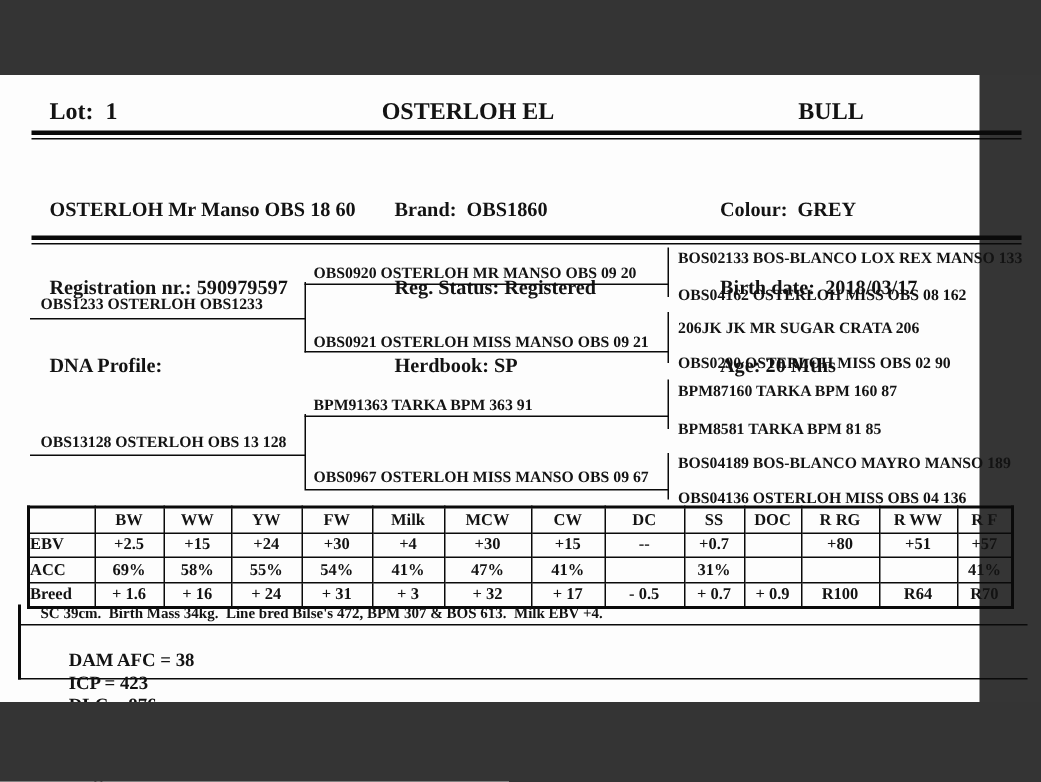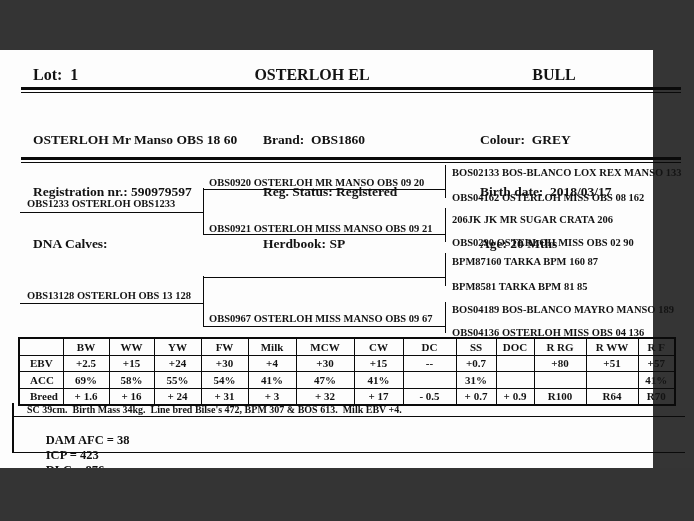--- a/index.html
+++ b/index.html
@@ -36,21 +36,21 @@
   .hline{position:absolute;height:1.4px;background:#0a0a0a;}
   .vline{position:absolute;width:1.4px;background:#0a0a0a;}
 
   
   #ebv{position:absolute;left:18px;top:287px;width:656px;border-collapse:collapse;table-layout:fixed;}
   #ebv th,#ebv td{
     border:1px solid #0a0a0a;font-size:11px;font-weight:bold;text-align:center;
     padding:0;height:15.5px;white-space:pre;font-family:"Liberation Serif", serif;
   }
   #ebv{border:2.5px solid #0a0a0a;}
-  #ebv td.rowlab{text-align:left;padding-left:10px;}
+  #ebv td.rowlab{text-align:left;padding-left:0;}
 
   
   .notes{position:absolute;left:12px;top:353px;width:671px;height:49px;
          border-left:2px solid #0a0a0a;border-bottom:1.5px solid #0a0a0a;}
   .notes .sc{padding:1px 0 1px 13px;font-size:10px;border-bottom:1.5px solid #0a0a0a;white-space:pre;}
   .notes .stats{padding:1px 0 0 13px;font-size:12.5px;white-space:pre;}
   .notes .stats span{display:inline-block;}
   .w1{width:136px;} .w2{width:127px;} .w3{width:123px;}
   .notes .calving{padding:0 0 0 13px;font-size:12.5px;white-space:pre;}
 </style>
@@ -62,21 +62,21 @@
 <div class="page">
 
   <div class="t lot">Lot:  1</div>
   <div class="t doc-title">OSTERLOH EL</div>
   <div class="t doc-sex">BULL</div>
   <div class="dblrule" id="rule1"></div>
 
   <div class="info-col" id="info-col1">
     <div>OSTERLOH Mr Manso OBS 18 60</div>
     <div>Registration nr.: 590979597</div>
-    <div>DNA Calves:</div>
+    <div>DNA Profile:</div>
   </div>
   <div class="info-col" id="info-col2">
     <div>Brand:  OBS1860</div>
     <div>Reg. Status: Registered</div>
     <div>Herdbook: SP</div>
   </div>
   <div class="info-col" id="info-col3">
     <div>Colour:  GREY</div>
     <div>Birth date:  2018/03/17</div>
     <div>Age: 20 Mths</div>
@@ -90,20 +90,21 @@
   <div class="vline" style="left:203px;top:138px;height:47px;"></div>
   <div class="t ped" style="left:209px;top:172.5px;">OBS0921 OSTERLOH MISS MANSO OBS 09 21</div>
   <div class="hline" style="left:203px;top:184px;width:243px;"></div>
   <div class="vline" style="left:445px;top:115px;height:33px;"></div>
   <div class="vline" style="left:445px;top:158px;height:34px;"></div>
   <div class="t ped" style="left:452px;top:117px;">BOS02133 BOS-BLANCO LOX REX MANSO 133</div>
   <div class="t ped" style="left:452px;top:142px;">OBS04162 OSTERLOH MISS OBS 08 162</div>
   <div class="t ped" style="left:452px;top:163.5px;">206JK JK MR SUGAR CRATA 206</div>
   <div class="t ped" style="left:452px;top:186.5px;">OBS0290 OSTERLOH MISS OBS 02 90</div>
 
+  <div class="t ped" style="left:209px;top:215px;">BPM91363 TARKA BPM 363 91</div>
   <div class="hline" style="left:203px;top:226.5px;width:243px;"></div>
   <div class="t ped" style="left:27px;top:239.5px;">OBS13128 OSTERLOH OBS 13 128</div>
   <div class="hline" style="left:20px;top:252.5px;width:184px;"></div>
   <div class="vline" style="left:203px;top:226px;height:49.5px;"></div>
   <div class="t ped" style="left:209px;top:262.5px;">OBS0967 OSTERLOH MISS MANSO OBS 09 67</div>
   <div class="hline" style="left:203px;top:275.5px;width:243px;"></div>
   <div class="vline" style="left:445px;top:203px;height:33px;"></div>
   <div class="vline" style="left:445px;top:252px;height:31px;"></div>
   <div class="t ped" style="left:452px;top:205.5px;">BPM87160 TARKA BPM 160 87</div>
   <div class="t ped" style="left:452px;top:230.5px;">BPM8581 TARKA BPM 81 85</div>

